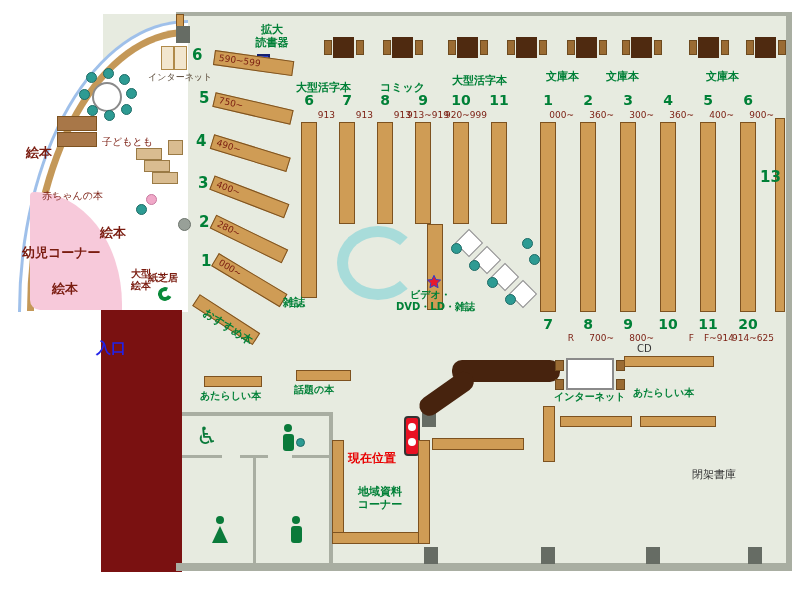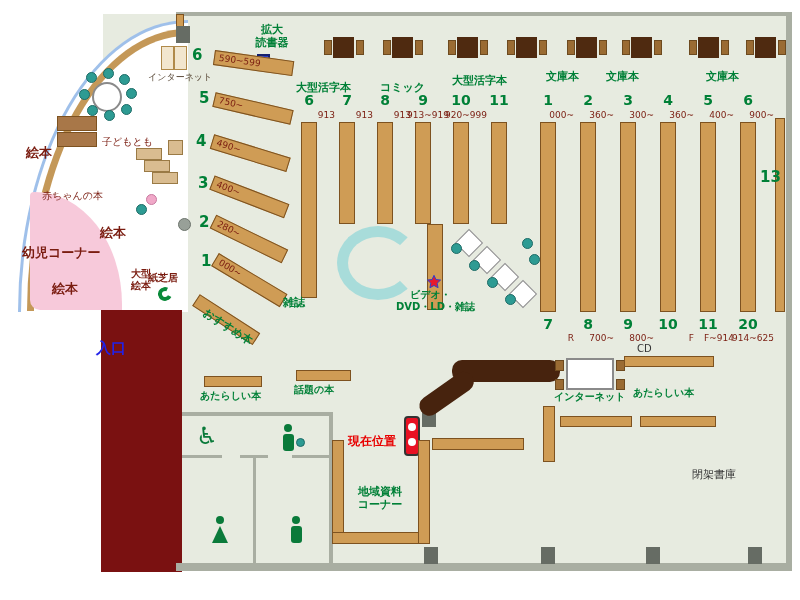--- a/index.html
+++ b/index.html
@@ -257,21 +257,21 @@
   <div class="shelf" style="left:543px;top:406px;width:12px;height:56px"></div>
   <div class="shelf" style="left:560px;top:416px;width:72px;height:11px"></div>
   <div class="shelf" style="left:640px;top:416px;width:76px;height:11px"></div>
   <div class="shelf" style="left:432px;top:438px;width:92px;height:12px"></div>
 
   <div class="shelf" style="left:204px;top:376px;width:58px;height:11px"></div>
   <div class="lbl green" style="left:200px;top:390px;font-size:10px">あたらしい本</div>
   <div class="shelf" style="left:296px;top:370px;width:55px;height:11px"></div>
   <div class="lbl green" style="left:294px;top:384px;font-size:10px">話題の本</div>
 
-  <div class="lbl bold" style="left:348px;top:435px;font-size:12px;color:#e80000">現在位置</div>
+  <div class="lbl bold" style="left:348px;top:452px;font-size:12px;color:#e80000">現在位置</div>
   <div class="marker">
     <i style="top:5px"></i>
     <i style="top:20px"></i>
   </div>
 
   <div class="lbl" style="left:196px;top:424px;font-size:24px;color:#0a7a3a;line-height:1">♿</div>
   <div class="person" style="left:280px;top:424px">
     <span class="head" style="display:block"></span>
     <span class="body" style="display:block"></span>
   </div>

